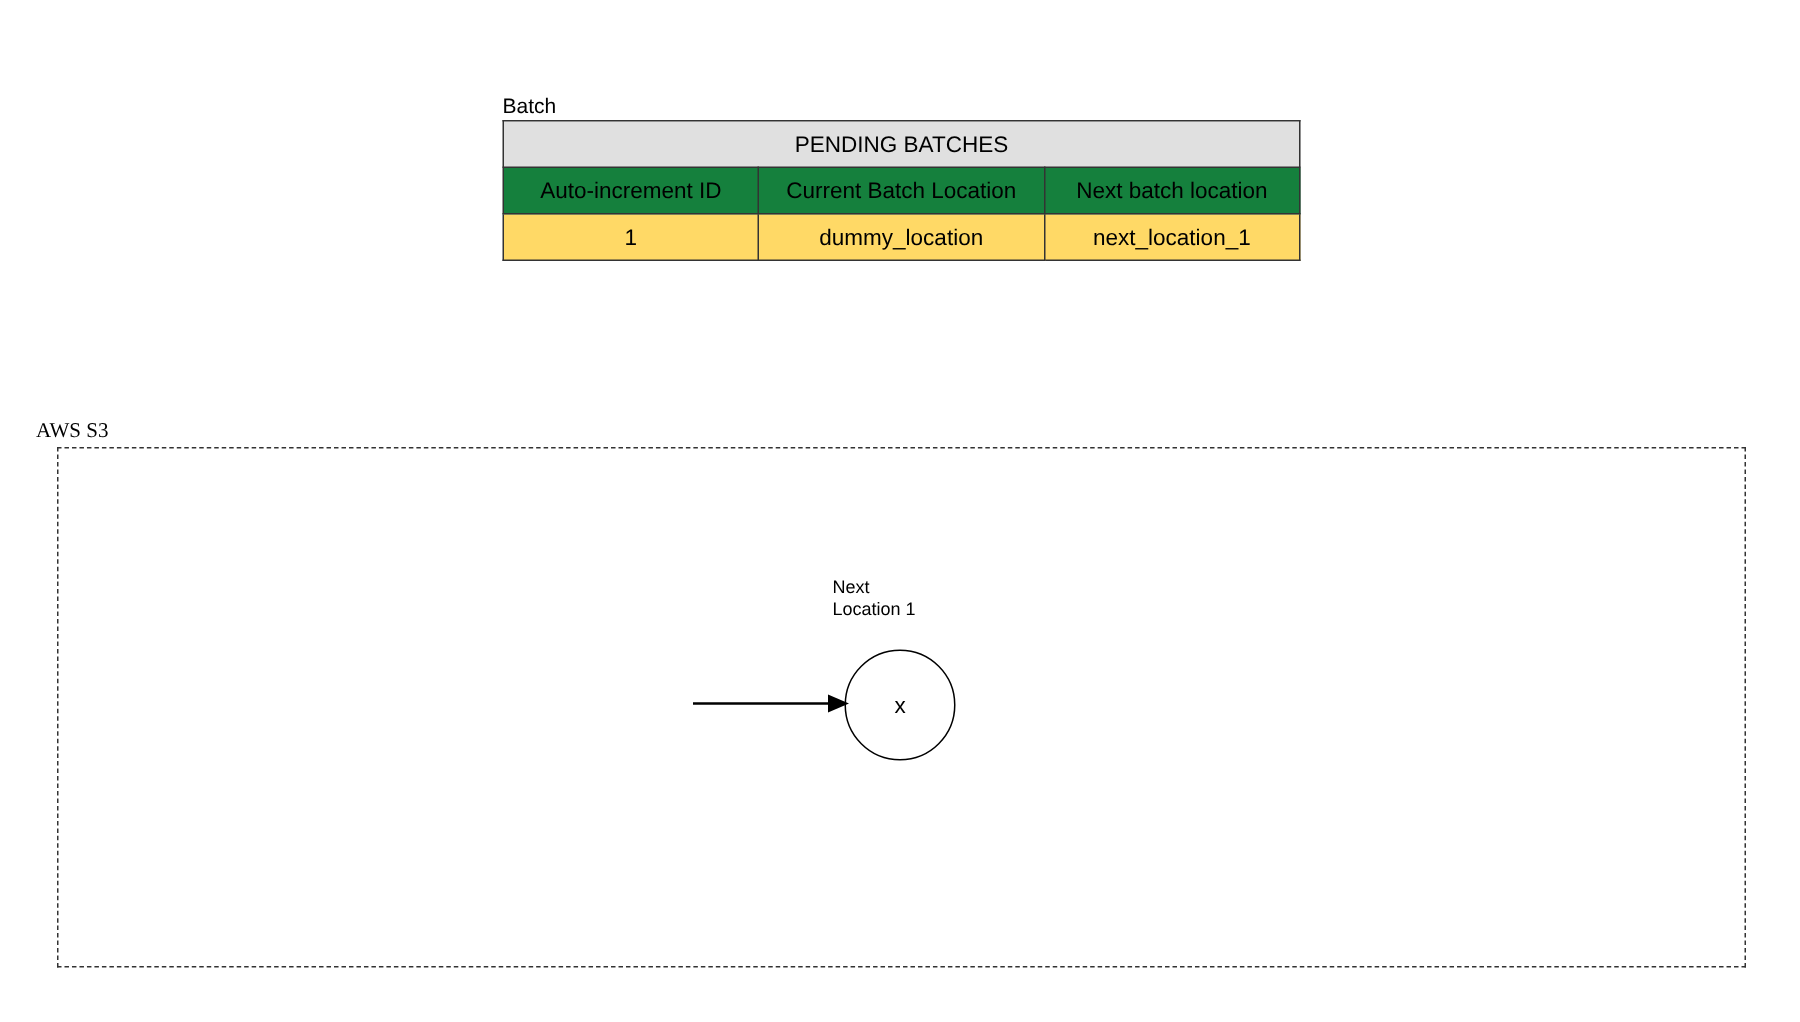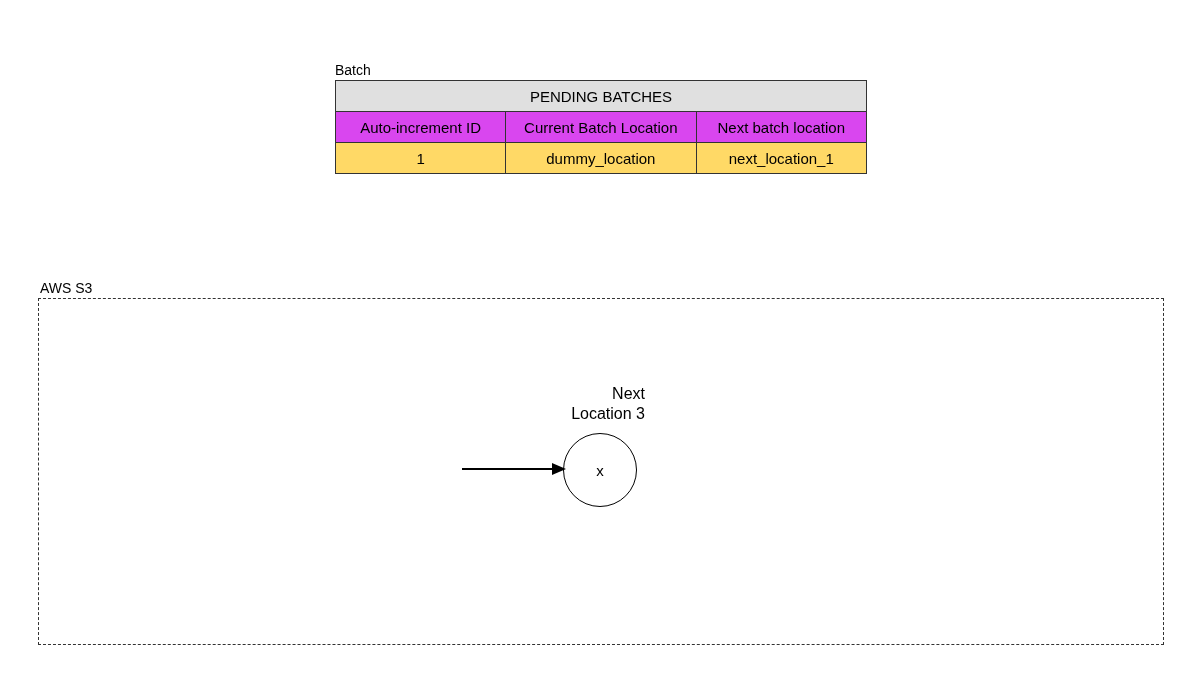--- a/index.html
+++ b/index.html
@@ -30,50 +30,51 @@
       text-align: center;
       font-size: 15px;
       font-weight: normal;
       height: 30px;
       padding: 0;
     }
     .table-title {
       background: #e0e0e0;
     }
     .header-row td {
-      background: #d946ef;
+      background: #15803d;
     }
     .data-row td {
       background: #ffd966;
     }
     .col-id { width: 170px; }
     .col-current { width: 190px; }
     .col-next { width: 170px; margin-top: 46px; }
 
     .aws-label {
       position: absolute;
-      left: 40px;
+      left: 24px;
       top: 280px;
       font-size: 14px;
+      font-family: Liberation Serif, serif;
     }
     .aws-container {
       position: absolute;
       left: 38px;
       top: 298px;
       width: 1124px;
       height: 345px;
       border: 1px dashed #333;
     }
 
     .node-label {
       position: absolute;
       left: 555px;
       top: 384px;
-      font-size: 16px;
-      text-align: right;
+      font-size: 12px;
+      text-align: left;
       width: 90px;
       line-height: 1.25;
     }
 
     .node-circle {
       position: absolute;
       left: 563px;
       top: 433px;
       width: 72px;
       height: 72px;
@@ -115,21 +116,21 @@
     <td class="col-next">next_location_1</td>
   </tr>
 </tbody>
   </table>
 
 <div class="aws-label">AWS S3</div>
 <div class="aws-container"></div>
 
 <div class="node-label">
   <span>Next</span><br>
-  <span>Location 3</span>
+  <span>Location 1</span>
 </div>
 
 <div class="node-circle">
   <span>x</span>
 </div>
 
 <svg class="arrow-svg" viewBox="0 0 105 18">
   <line x1="0" y1="9" x2="92" y2="9" stroke="#000" stroke-width="1.8"></line>
   <polygon points="90,3 104,9 90,15" fill="#000"></polygon>
 </svg>

